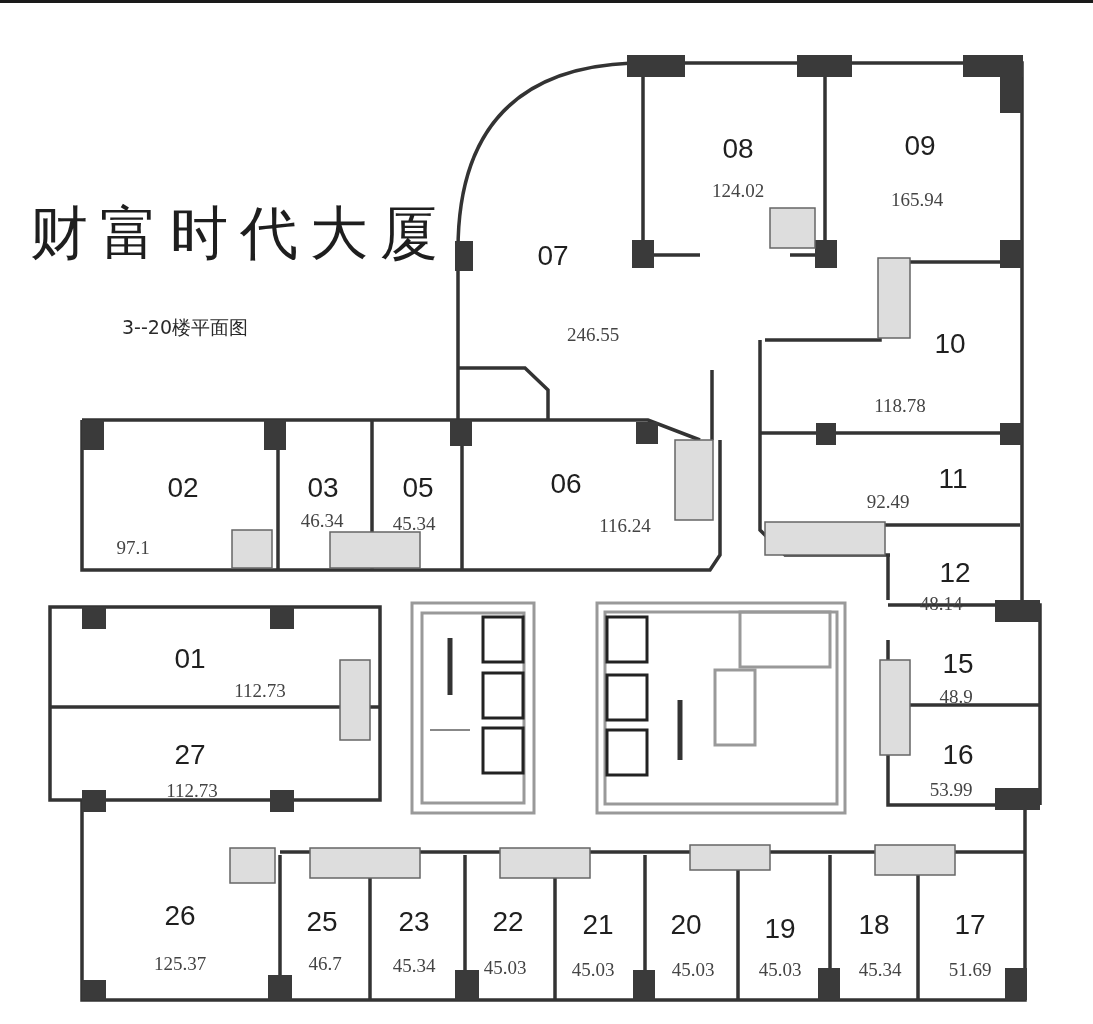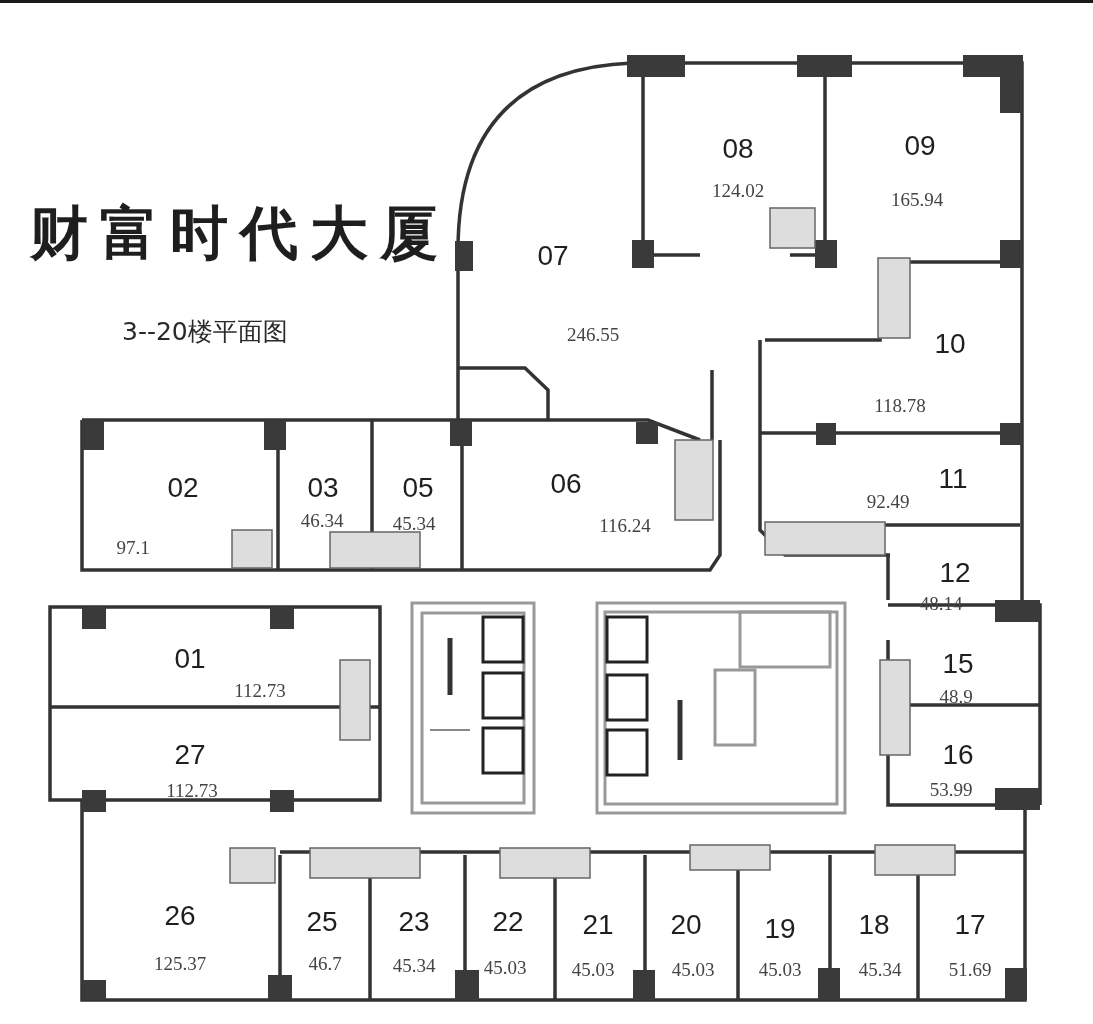--- a/index.html
+++ b/index.html
@@ -1,19 +1,19 @@
 <!DOCTYPE html>
 <html><head>
 <meta charset="utf-8">
 <style>
   html, body { margin: 0; padding: 0; background: #ffffff; }
   body { width: 1093px; height: 1024px; position: relative; overflow: hidden; font-family: "DejaVu Sans", sans-serif; }
   .topbar { position: absolute; left: 0; top: 0; width: 1093px; height: 3px; background: #1a1a1a; }
-  .title { position: absolute; left: 30px; top: 195px; font-family: "DejaVu Serif", serif; font-size: 58px; letter-spacing: 12px; color: #1e1e1e; font-weight: bold; white-space: nowrap; }
-  .subtitle { position: absolute; left: 122px; top: 315px; font-family: "DejaVu Sans", sans-serif; font-size: 25px; color: #2a2a2a; white-space: nowrap; }
+  .title { position: absolute; left: 30px; top: 195px; font-family: "DejaVu Serif", serif; font-size: 58px; letter-spacing: 12px; color: #1e1e1e; font-weight: normal; white-space: nowrap; }
+  .subtitle { position: absolute; left: 122px; top: 315px; font-family: "DejaVu Sans", sans-serif; font-size: 19px; color: #2a2a2a; white-space: nowrap; }
   svg.plan { position: absolute; left: 0; top: 0; }
   .unit-num { font-family: "Liberation Sans", sans-serif; font-size: 28px; fill: #1f1f1f; text-anchor: middle; }
   .unit-area { font-family: "Liberation Serif", serif; font-size: 19px; fill: #444; text-anchor: middle; }
   .wall { stroke: #333; stroke-width: 3.5; fill: none; }
   .pillar { fill: #3a3a3a; }
   .core { stroke: #999; stroke-width: 3; fill: none; }
   .core-dark { stroke: #222; stroke-width: 3; fill: none; }
   .wc { fill: #ddd; stroke: #666; stroke-width: 1.5; }
 </style>
 </head>

